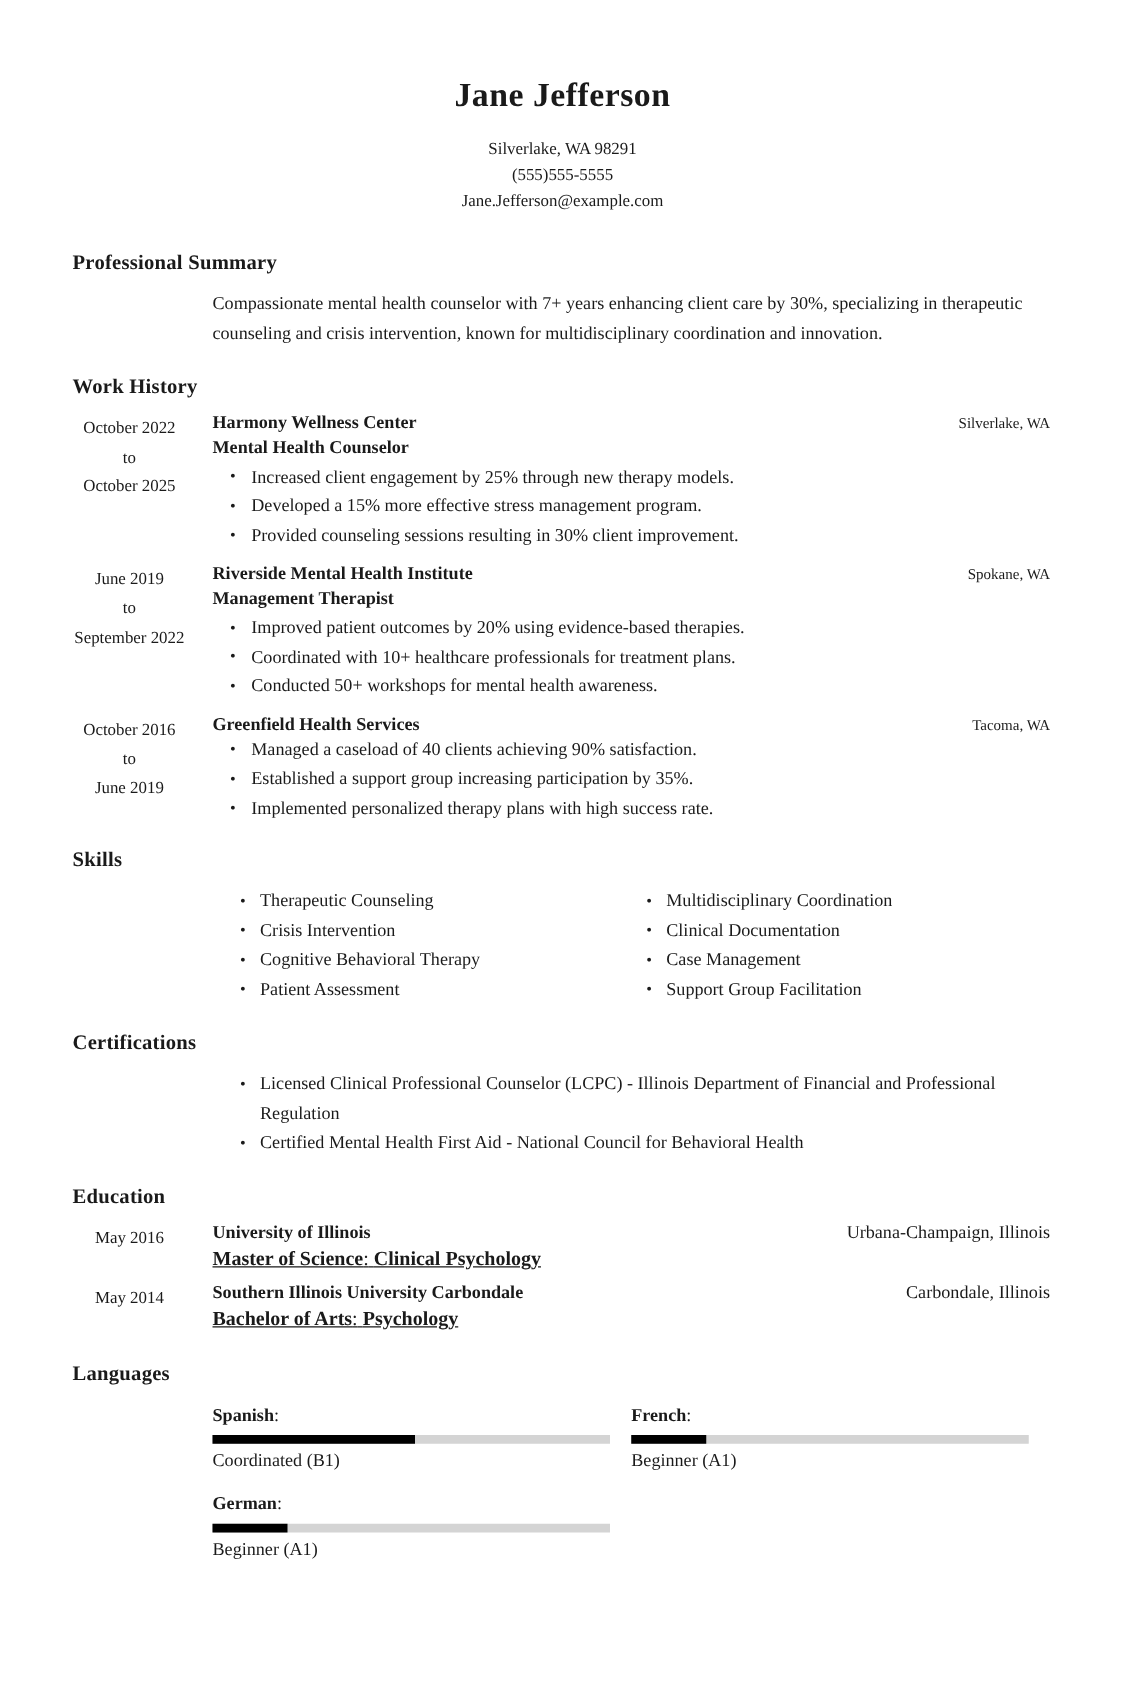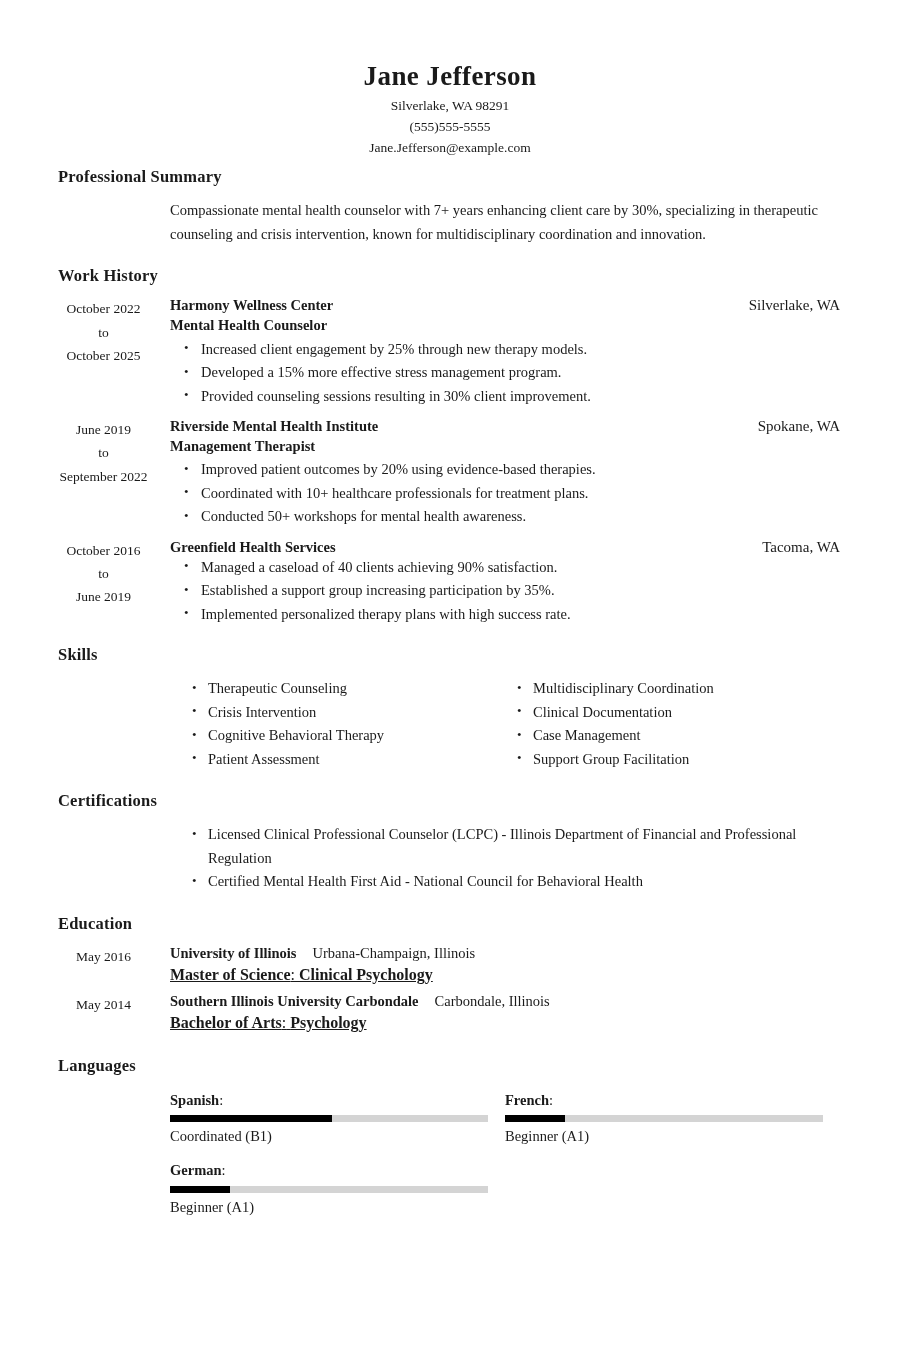--- a/index.html
+++ b/index.html
@@ -27,21 +27,21 @@
   
   .header {
     text-align: center;
     padding-top: 62px;
   }
   .name {
     font-size: 27px;
     font-weight: bold;
     letter-spacing: 0.4px;
     line-height: 1.1;
-    margin-bottom: 4px;
+    margin-bottom: 17px;
   }
   .contact-line {
     font-size: 13.5px;
     line-height: 1.55;
   }
 
   
   .section {
     position: relative;
     padding-left: 58px;
@@ -88,21 +88,21 @@
   .job-head {
     display: flex;
     justify-content: space-between;
     align-items: baseline;
   }
   .job-org {
     font-size: 14.5px;
     font-weight: bold;
   }
   .job-loc {
-    font-size: 15px;
+    font-size: 12px;
     text-align: center;
     white-space: nowrap;
     padding-left: 16px;
   }
   .job-title {
     font-size: 14.5px;
     font-weight: bold;
     line-height: 1.6;
   }
 
@@ -141,20 +141,21 @@
   .certs-wrap { padding-left: 14px; }
   .certs-wrap ul.bullets li {
     padding-left: 24px;
     max-width: 646px;
   }
   .certs-wrap ul.bullets li::before { left: 8px; }
 
   
   .edu-head {
     display: flex;
+    justify-content: space-between;
     align-items: baseline;
   }
   .edu-school {
     font-size: 14.5px;
     font-weight: bold;
   }
   .edu-loc {
     font-size: 14.5px;
     text-align: right;
     white-space: nowrap;
@@ -208,21 +209,21 @@
 
 <div class="page">
 
   <div class="header">
     <div class="name">Jane Jefferson</div>
     <div class="contact-line">Silverlake, WA 98291</div>
     <div class="contact-line">(555)555-5555</div>
     <div class="contact-line">Jane.Jefferson@example.com</div>
   </div>
 
-  <div class="section" style="margin-top:9px;">
+  <div class="section" style="margin-top:29px;">
     <div class="section-title">Professional Summary</div>
     <div class="row" style="margin-top:12px;">
       <div class="gutter"></div>
       <div class="body-col">
         <p class="summary-text">Compassionate mental health counselor with 7+ years enhancing client care by 30%, specializing in therapeutic counseling and crisis intervention, known for multidisciplinary coordination and innovation.</p>
       </div>
     </div>
   </div>
 
   <div class="section" style="margin-top:20px;">

